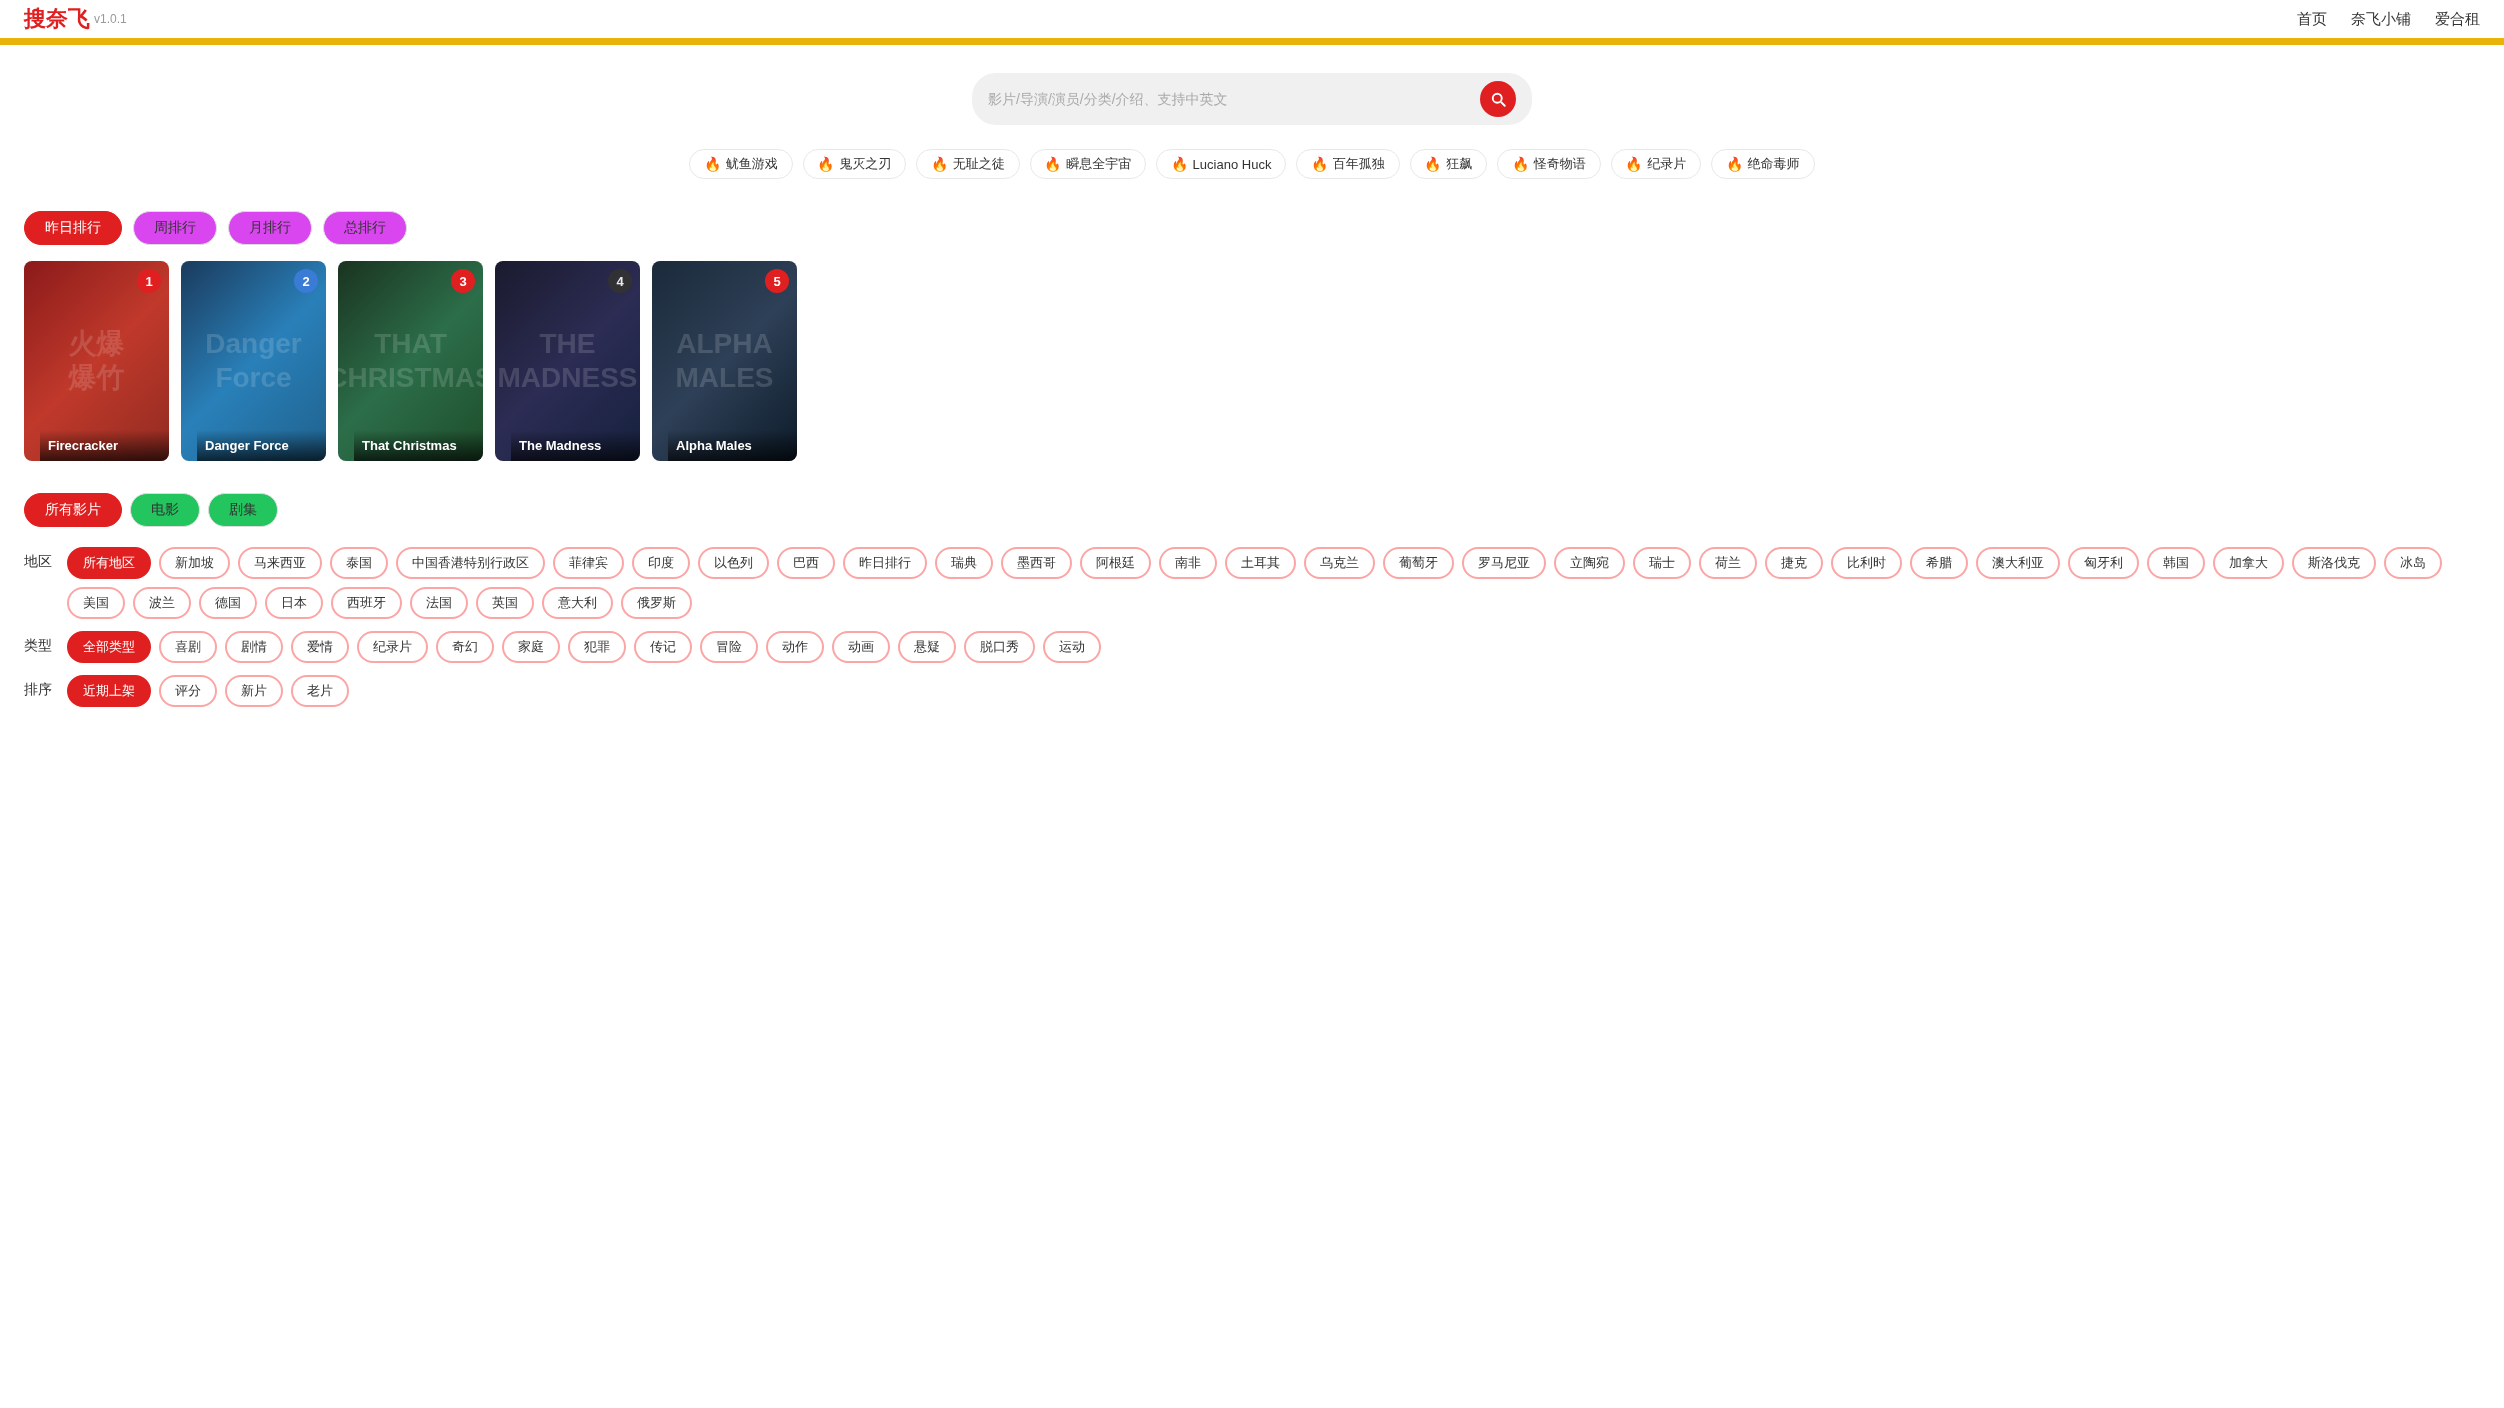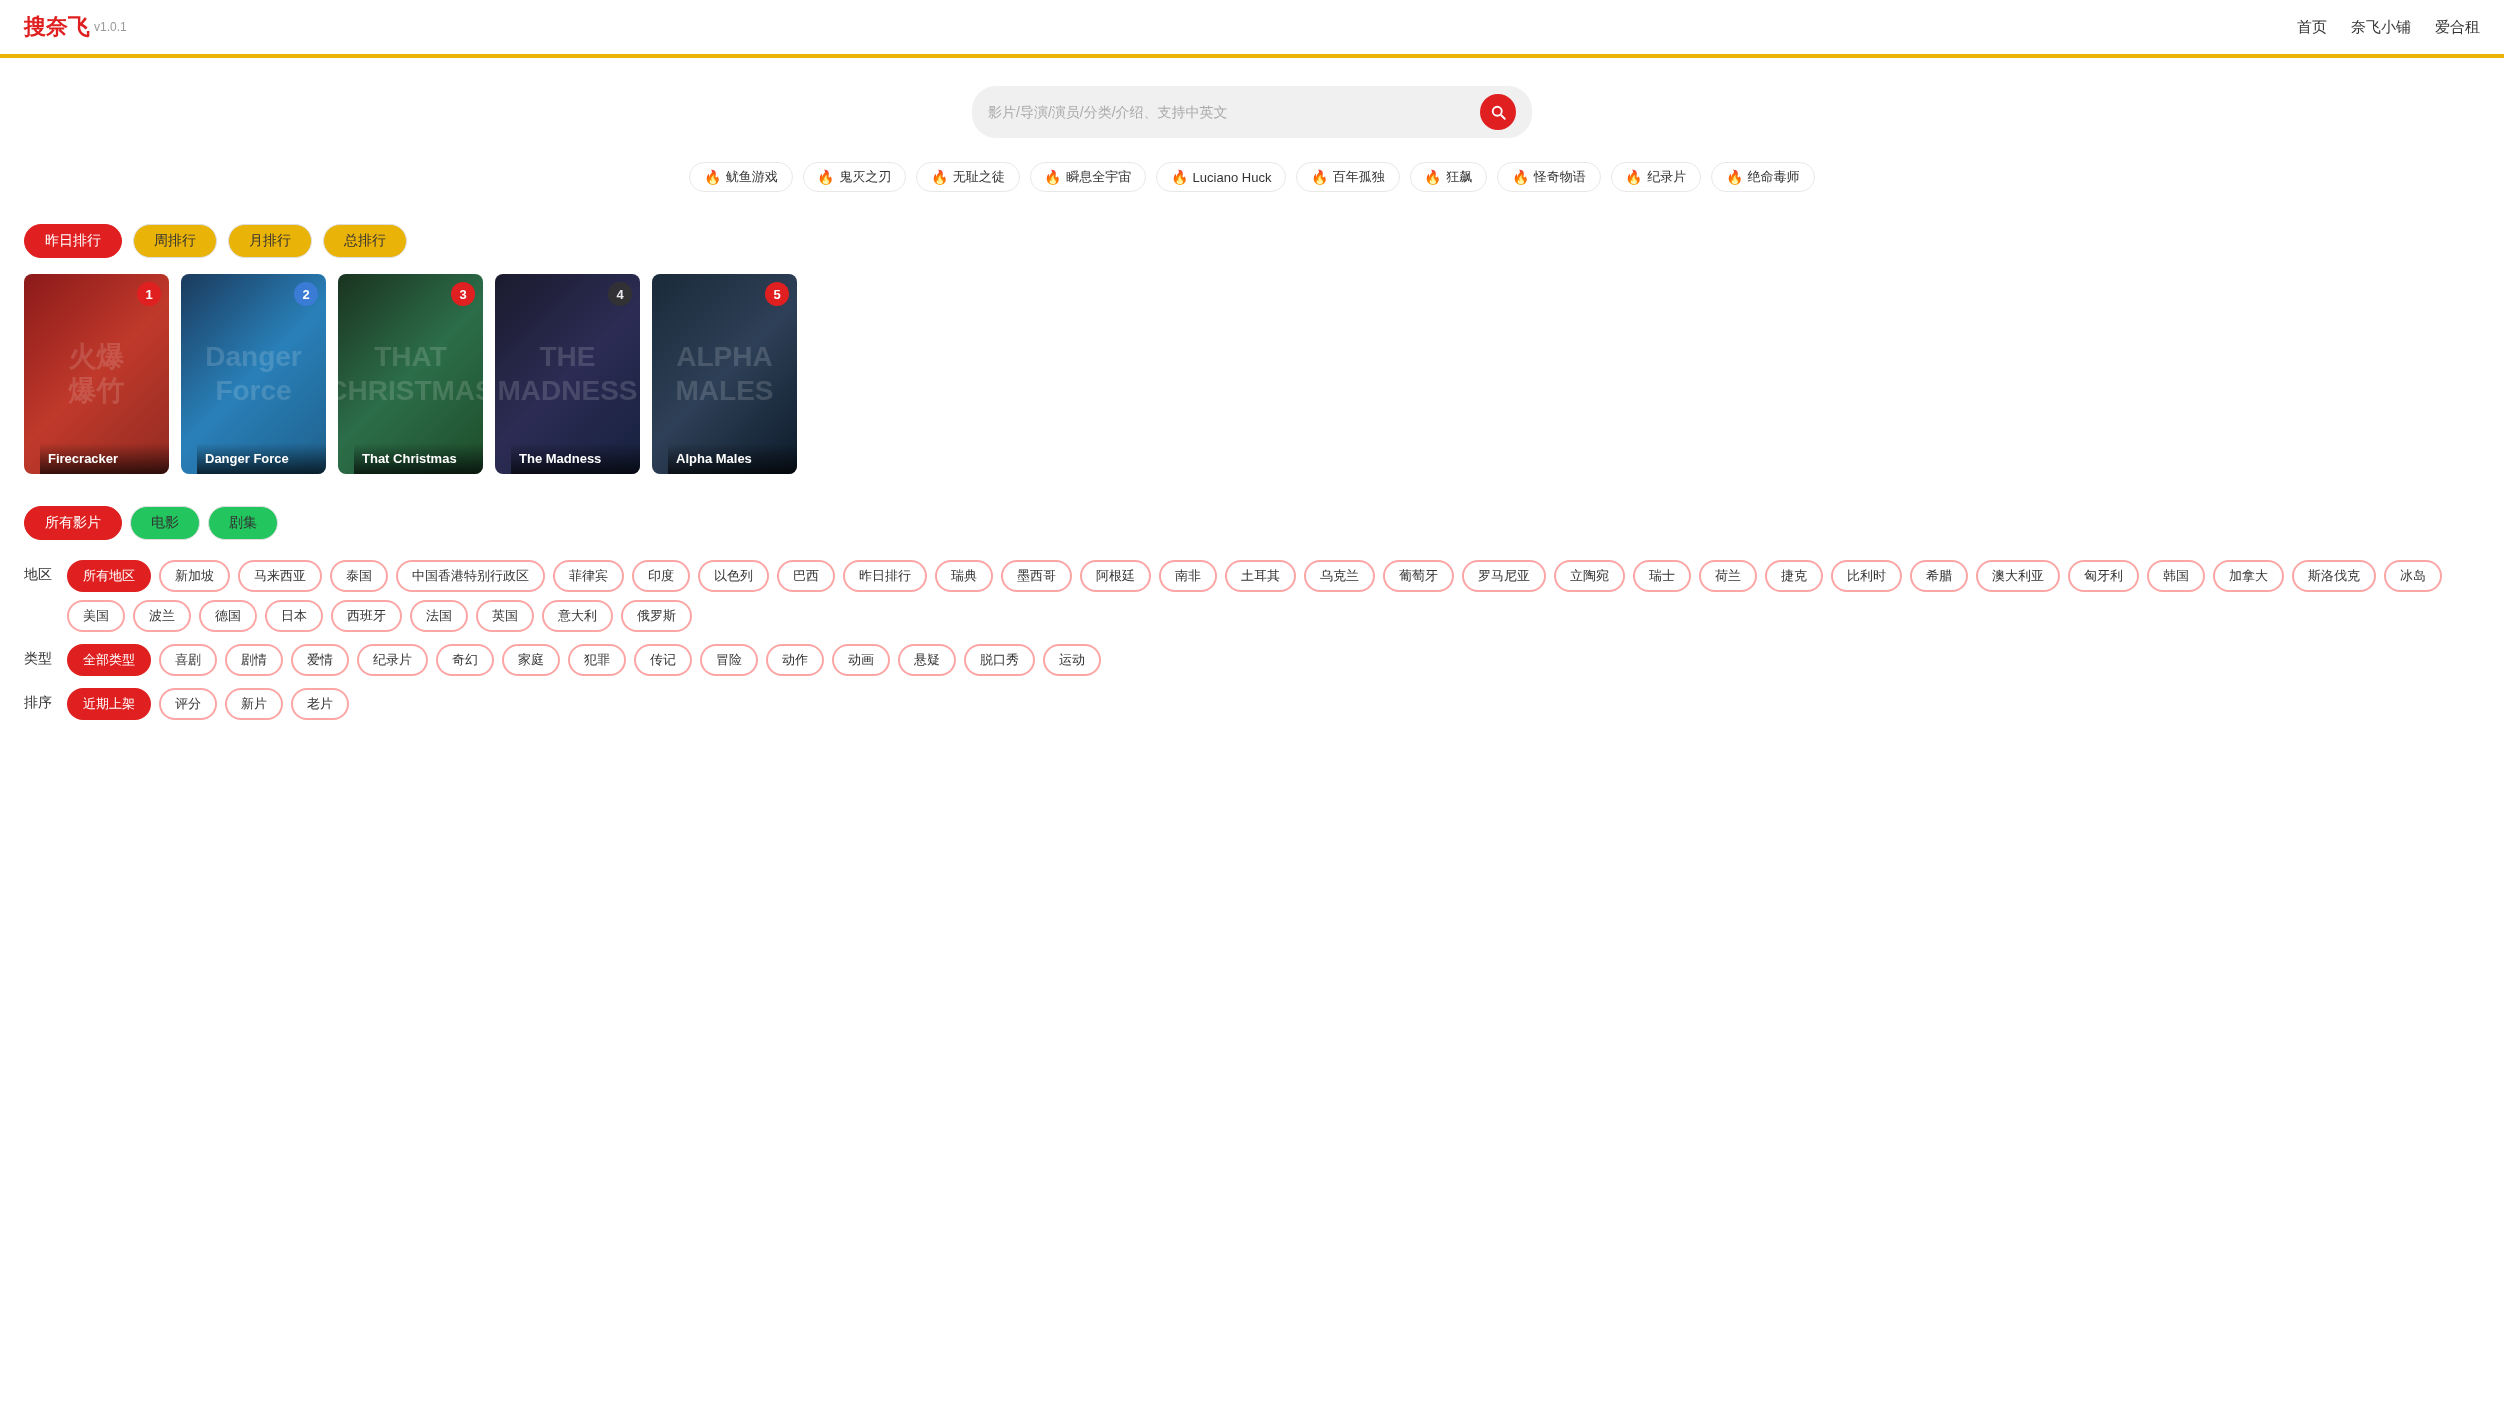--- a/index.html
+++ b/index.html
@@ -1,19 +1,19 @@
 <!DOCTYPE html>
 <html><head>
   <meta charset="utf-8">
   <style>
     * { box-sizing: border-box; margin: 0; padding: 0; }
     body { font-family: -apple-system, BlinkMacSystemFont, "PingFang SC", "Microsoft YaHei", sans-serif; background: #fff; color: #333; font-size: 14px; }
     
     
-    .header { display: flex; align-items: center; justify-content: space-between; padding: 12px 24px; border-bottom: 4px solid #eab308; gap: 36px; }
+    .header { display: flex; align-items: center; justify-content: space-between; padding: 4px 24px; border-bottom: 7px solid #eab308; gap: 36px; }
     .logo { display: flex; align-items: center; gap: 4px; }
     .logo-text { color: #e02020; font-size: 22px; font-weight: bold; }
     .logo-version { color: #999; font-size: 12px; }
     .nav-links { display: flex; gap: 24px; font-size: 15px; }
     .nav-link { color: #333; text-decoration: none; cursor: pointer; }
 
     
     .search-section { display: flex; justify-content: center; padding: 28px 0 16px; }
     .search-bar { display: flex; width: 560px; background: #f0f0f0; border-radius: 24px; padding: 8px 16px; gap: 8px; }
     .search-input { flex: 1; border: none; background: transparent; outline: none; font-size: 14px; color: #333; }
@@ -22,21 +22,21 @@
     .search-btn svg { width: 18px; height: 18px; fill: white; }
 
     
     .hot-tags { display: flex; justify-content: center; flex-wrap: wrap; gap: 10px; padding: 8px 24px 16px; }
     .hot-tag { display: flex; align-items: center; gap: 4px; padding: 5px 14px; border: 1px solid #e8e8e8; border-radius: 20px; cursor: pointer; font-size: 13px; color: #333; background: #fff; }
     .fire-icon { color: #e02020; font-size: 14px; }
 
     
     .ranking-section { padding: 16px 24px; }
     .tab-group { display: flex; gap: 11px; margin-bottom: 16px; }
-    .tab { padding: 7px 20px; border-radius: 20px; border: 1px solid #ddd; cursor: pointer; font-size: 14px; color: #333; background: #eab308; }
+    .tab { padding: 7px 20px; border-radius: 20px; border: 1px solid #ddd; cursor: pointer; font-size: 14px; color: #333; background: #d946ef; }
     .tab.active { background: #e02020; color: #fff; border-color: #e02020; }
 
     
     .movie-list { display: flex; gap: 12px; }
     .movie-card { position: relative; width: 145px; height: 200px; border-radius: 8px; overflow: hidden; cursor: pointer; flex-shrink: 0; }
     .movie-card-bg { width: 100%; height: 100%; background: #333; position: relative; }
     .movie-card-overlay { position: absolute; bottom: 0; left: 16px; right: 0; padding: 8px; background: linear-gradient(transparent, rgba(0,0,0,0.7)); }
     .movie-title { color: #fff; font-size: 13px; font-weight: bold; }
     .rank-badge { position: absolute; top: 8px; right: 8px; width: 24px; height: 24px; border-radius: 50%; display: flex; align-items: center; justify-content: center; font-weight: bold; font-size: 13px; color: #fff; }
     .rank-1 { background: #e02020; }

